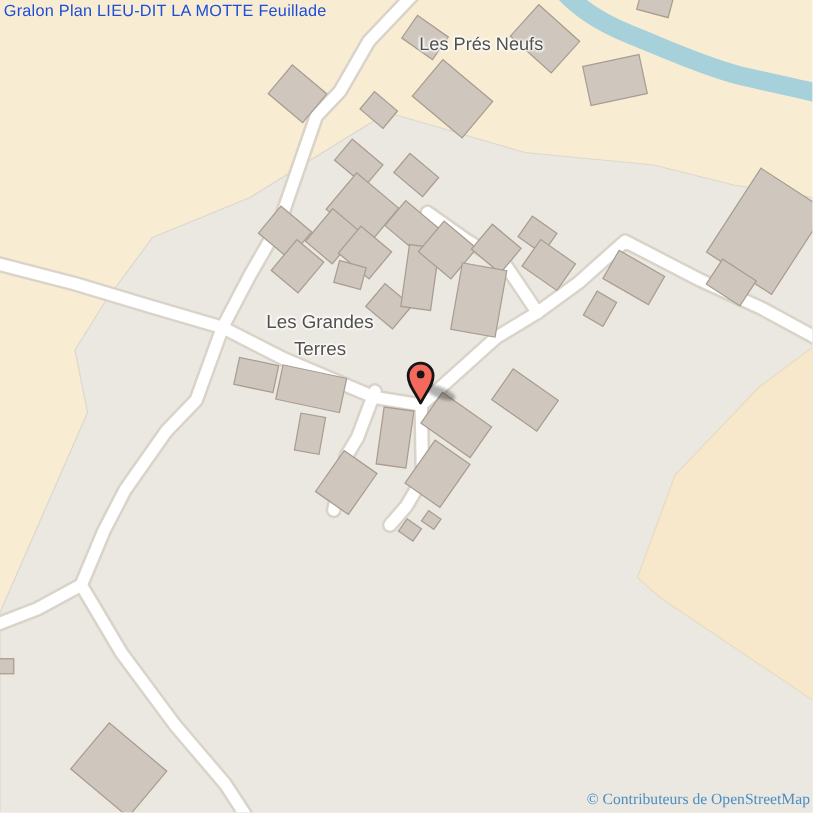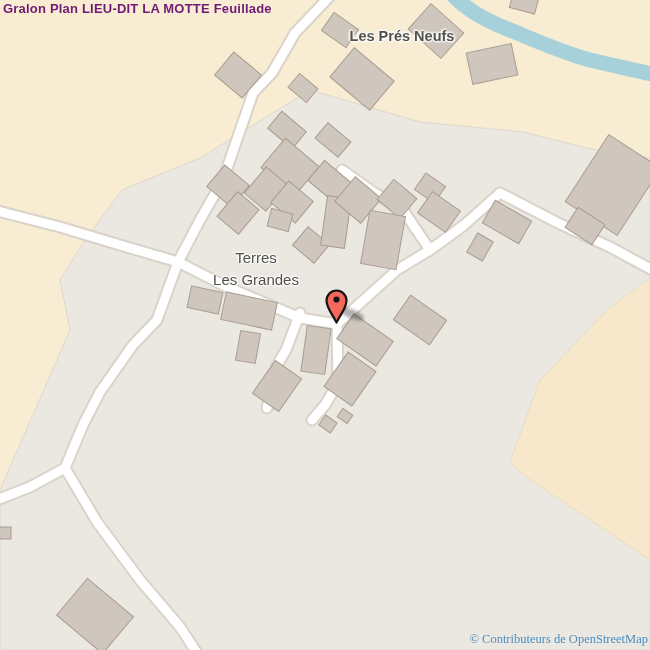--- a/index.html
+++ b/index.html
@@ -4,27 +4,27 @@
 <style>
   html,body{margin:0;padding:0;background:#fff;}
   .stage{
     position:relative;width:650px;height:650px;overflow:hidden;
     font-family:"Liberation Sans", sans-serif;
     background:#f8ecd3;
   }
   .stage svg{position:absolute;left:0;top:0;}
   .overlay{position:absolute;white-space:nowrap;}
   .map-title{
-    left:3px;top:1px;font-size:13px;letter-spacing:.2px;color:#701a75;font-weight:bold;
+    left:3px;top:1px;font-size:13px;letter-spacing:.2px;color:#1d4ed8;
   }
   .place-label{
     color:#52504a;text-align:center;
     text-shadow:0 0 2px #fff,0 0 2px #fff,0 0 3px #fff,0 0 3px #fff,1px 1px 2px #fff,-1px -1px 2px #fff;
   }
-  .label-pres{left:322px;top:28px;width:160px;font-size:14.5px;font-weight:bold;}
+  .label-pres{left:305px;top:28px;width:160px;font-size:14.5px;}
   .label-grandes{left:176px;top:247px;width:160px;font-size:15px;line-height:22px;}
   .label-grandes span{display:block;}
   .attribution{
     right:2px;top:632px;font-size:12.5px;color:#4a8fc0;cursor:pointer;font-family:Liberation Serif, serif;
   }
   .bld{fill:#cfc6bd;stroke:#a89d90;stroke-width:1;}
   .road-casing{fill:none;stroke:#d9d3c9;stroke-width:13;stroke-linecap:round;stroke-linejoin:round;}
   .road-fill{fill:none;stroke:#ffffff;stroke-width:9;stroke-linecap:round;stroke-linejoin:round;}
 </style>
 </head>
@@ -114,18 +114,18 @@
       <path d="M336.5,322.5 C331,312 326.5,307.5 326.5,300.5 A10,10 0 1 1 346.5,300.5 C346.5,307.5 342,312 336.5,322.5 Z" fill="#f4695c" stroke="#151515" stroke-width="2.2" stroke-linejoin="round"></path>
       <circle cx="336.5" cy="299.5" r="3.1" fill="#151515"></circle>
     </g>
   </svg>
 
   <div class="overlay map-title">Gralon Plan LIEU-DIT LA MOTTE Feuillade</div>
 
   <div class="overlay place-label label-pres">Les Prés Neufs</div>
 
   <div class="overlay place-label label-grandes">
+    <span>Les Grandes</span>
     <span>Terres</span>
-    <span>Les Grandes</span>
   </div>
 
   <div class="overlay attribution">© Contributeurs de OpenStreetMap</div>
 </div>
 
 </body></html>

